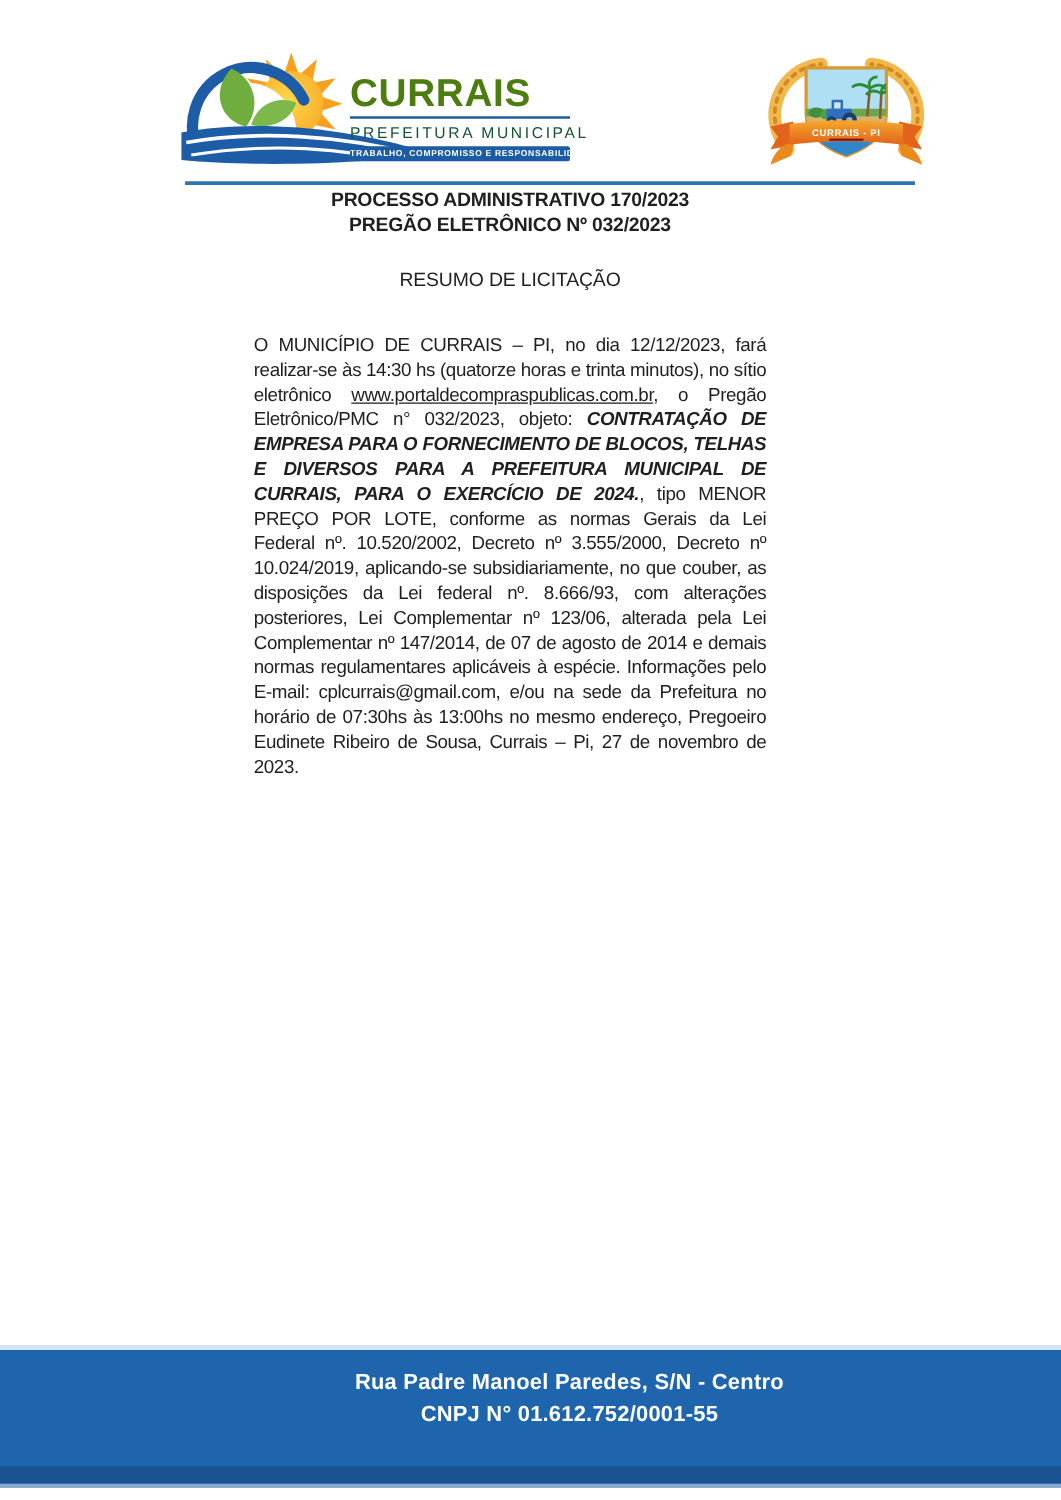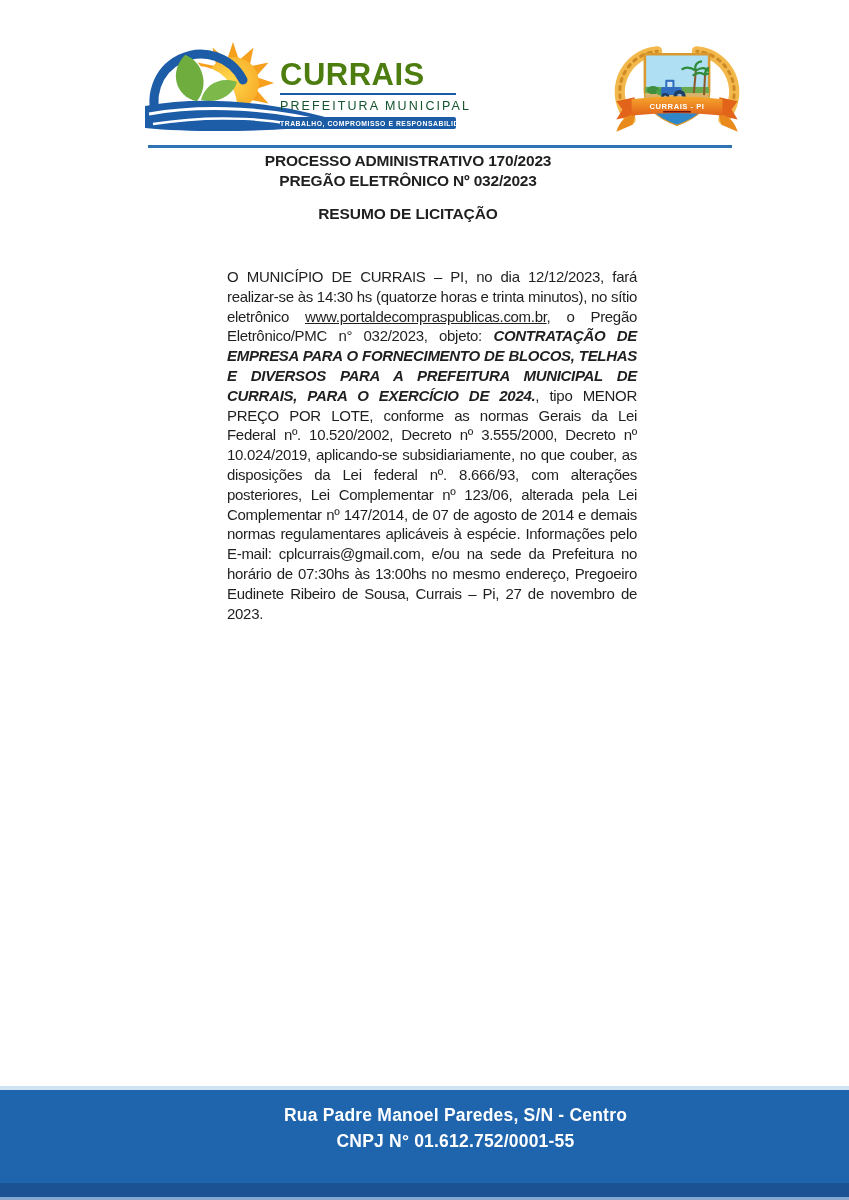--- a/index.html
+++ b/index.html
@@ -18,33 +18,33 @@
   .logo-subtitle { font-size:12.5px; color:#14532d; letter-spacing:2.1px; margin-top:4px; white-space:nowrap; }
   .logo-badge { margin-top:4px; width:176px; box-sizing:border-box; background:#1c5ca5; color:#fff;
     font-size:6.8px; font-weight:700; letter-spacing:0.55px; text-align:center;
     padding:2.5px 0 2px; border-radius:2px; white-space:nowrap; }
   .logo-right { position:absolute; left:608px; top:38px; width:138px; height:102px; }
 
   
   .header-rule { position:absolute; left:148px; top:145px; width:584px; height:3px; background:#2e74b5; }
   .title-block { position:absolute; left:203px; top:151px; width:410px; text-align:center; }
   .title-line { font-weight:700; font-size:15.5px; line-height:20px; letter-spacing:-0.2px; }
-  .section-title { font-weight:700; font-size:15.5px; line-height:20px; margin-top:13px; letter-spacing:-0.1px; }
+  .section-title { font-weight:400; font-size:15.5px; line-height:20px; margin-top:24px; letter-spacing:-0.1px; }
 
   
   .body-text {
     position:absolute; left:203px; top:252px; width:410px;
     font-size:15px; line-height:19.8px; letter-spacing:-0.3px;
-    text-align:justify; color:#1f1f1f;margin-left:24px;
+    text-align:justify; color:#1f1f1f;
   }
   .body-text .obj { font-weight:700; font-style:italic; }
   .body-text .link { text-decoration:underline; color:inherit; cursor:pointer; }
 
   
-  .footer { position:absolute; left:0; bottom:0; width:849px; height:110px; background:#1e65ae; }
+  .footer { position:absolute; left:0; bottom:10px; width:849px; height:110px; background:#1e65ae; }
   .footer-top-edge { position:absolute; top:-4px; left:0; width:100%; height:4px; background:#cfe3f2; }
   .footer-text {
     position:absolute; left:62px; right:0; top:12px; text-align:center;
     color:#ffffff; font-weight:700; font-size:17.5px; line-height:26px; letter-spacing:0.2px;
   }
   .footer-band { position:absolute; bottom:3px; left:0; width:100%; height:14px; background:#1a5294; }
   .footer-edge { position:absolute; bottom:0; left:0; width:100%; height:3px; background:#86a8cf; }
 </style>
 </head>
 <body>

